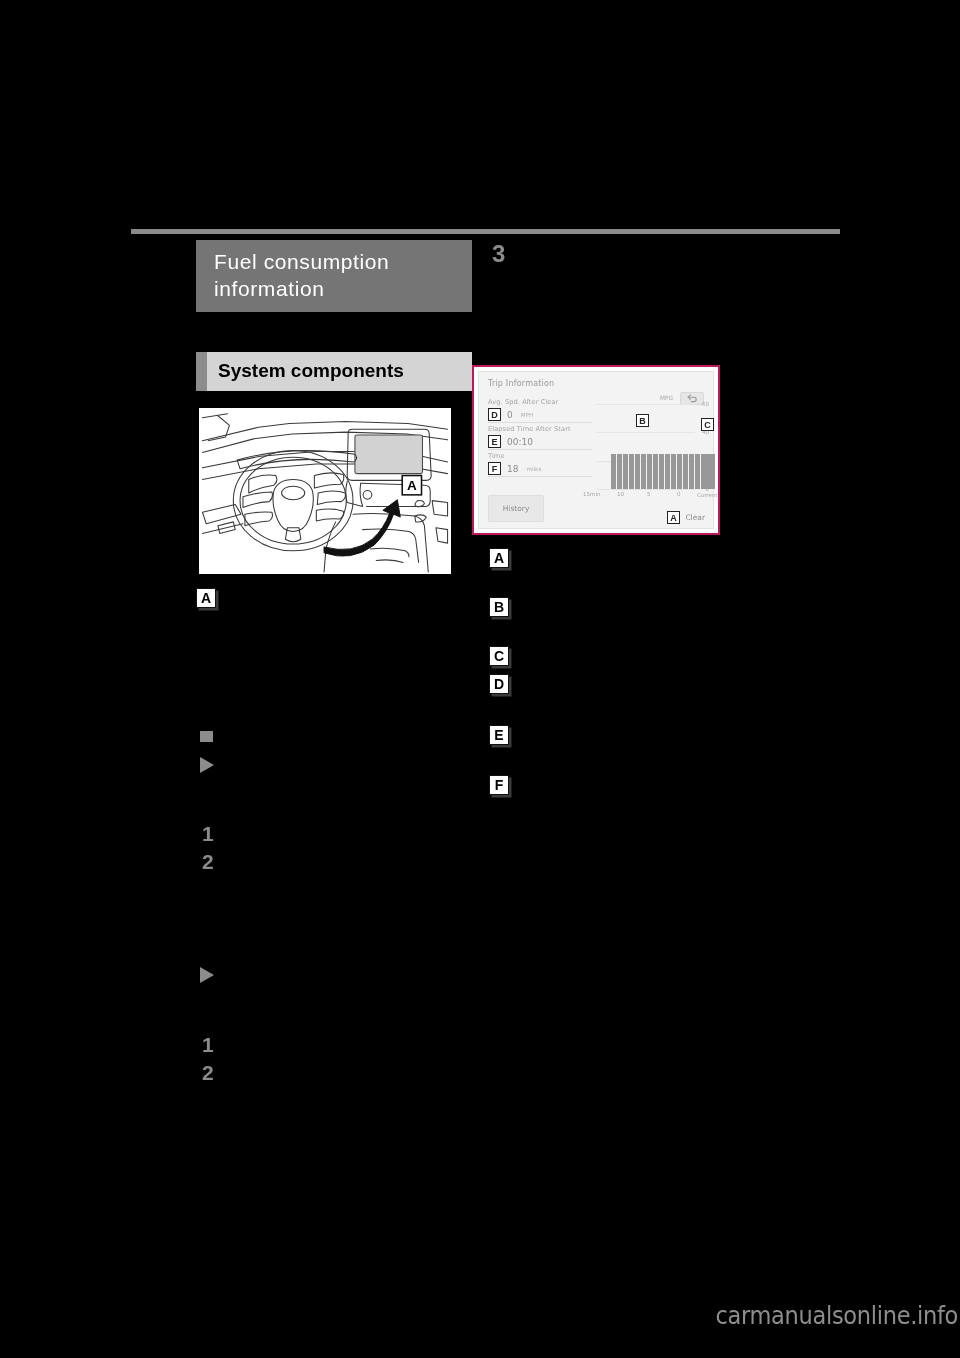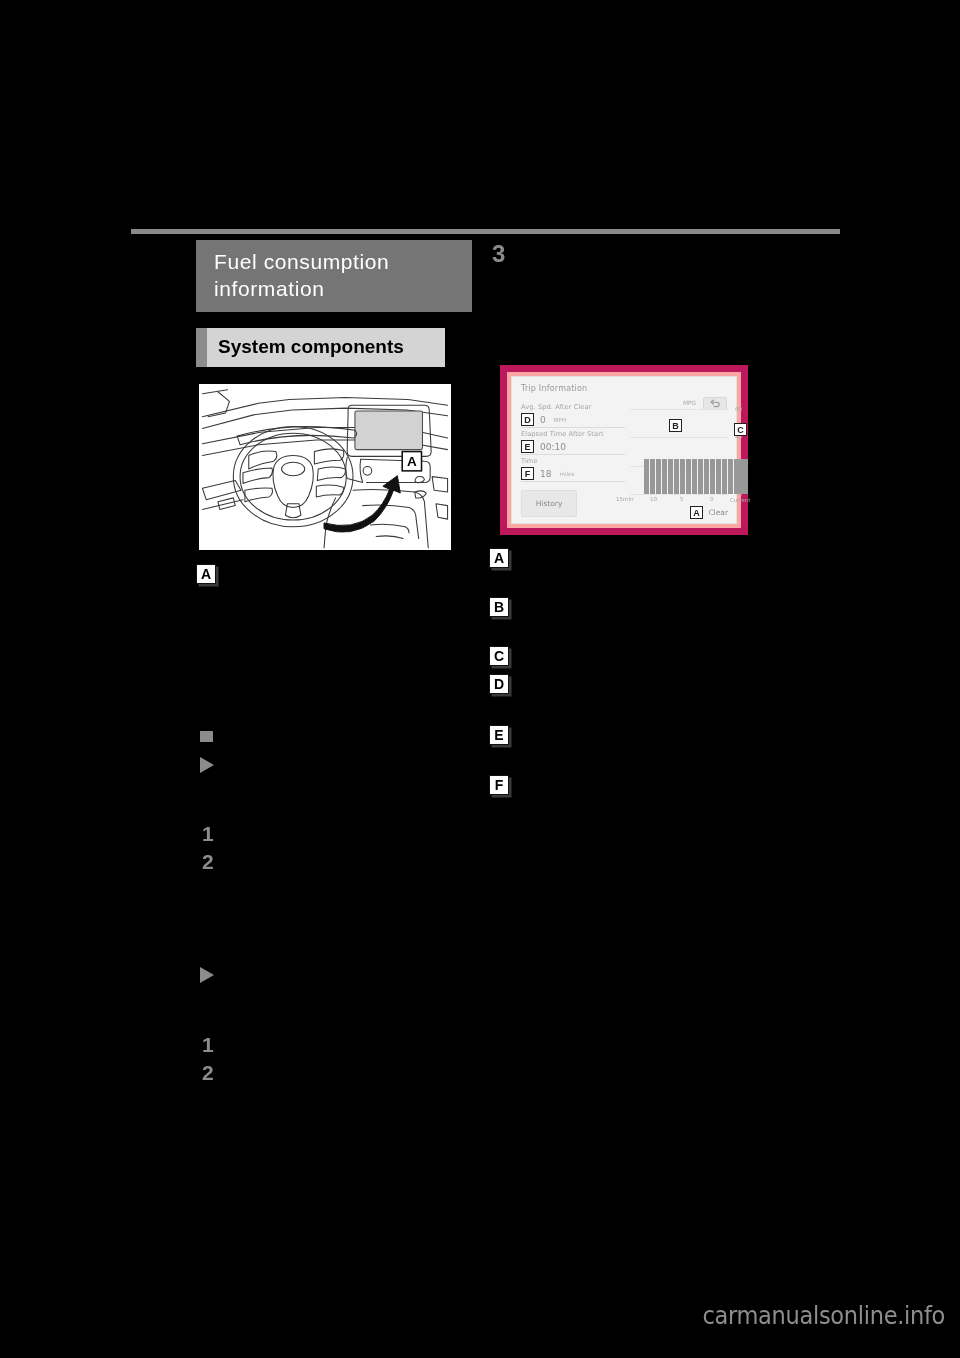--- a/index.html
+++ b/index.html
@@ -32,24 +32,24 @@
   
   .lead-panel{
     margin-top:12px;background:#ececec;color:#000;
     font-weight:bold;font-size:16.5px;line-height:21px;
     padding:10px 12px 11px 13px;
     box-sizing:border-box;width:276px;
   }
 
   
   .subhead{
-    position:relative;margin-top:16px;background:#d4d4d4;color:#000;
+    position:relative;margin-top:40px;background:#d4d4d4;color:#000;
     font-weight:bold;font-size:19px;line-height:24px;
     padding:7px 12px 8px 22px;
-    box-sizing:border-box;width:249px;
+    box-sizing:border-box;width:276px;
   }
   .subhead::before{
     content:"";position:absolute;left:0;top:0;bottom:0;width:11px;background:#8c8c8c;
   }
   .subhead.shadowed{box-shadow:2px 2px 0 #6d6d6d;}
 
   
   .figure{
     margin-top:14px;width:258px;height:172px;
     border:3px solid #000;background:#fff;box-sizing:border-box;
@@ -83,22 +83,22 @@
   .flowrow{position:absolute;left:0;}
 
   
   .step-num{
     color:#8c8c8c;font-weight:bold;font-size:24px;line-height:24px;
     font-family:"Liberation Sans",sans-serif;
   }
 
   
   .screenshot{
-    position:absolute;left:500px;top:365px;width:248px;height:170px;
-    background:#fca5a5;border:7px solid #be185d;box-sizing:border-box;
+    position:absolute;left:472px;top:365px;width:248px;height:170px;
+    background:#ffffff;border:2px solid #be185d;box-sizing:border-box;
     padding:4px;
   }
   .screen{
     width:100%;height:100%;background:#f3f3f3;position:relative;
     box-sizing:border-box;border:1px solid #e2e2e2;
     font-family:"DejaVu Sans", sans-serif;
   }
   .scr-title{
     position:absolute;left:9px;top:7px;font-size:8px;color:#9a9a9a;
     letter-spacing:.2px;
@@ -153,21 +153,21 @@
   }
   .curbar{position:absolute;bottom:0;width:14px;background:#989898;}
   .cur-label{
     position:absolute;left:218px;top:120px;font-size:5.4px;color:#a8a8a8;
   }
   .b-callout{position:absolute;left:157px;top:42px;}
   .c-callout{position:absolute;left:222px;top:46px;}
 
   
   .watermark{
-    position:absolute;right:15px;bottom:28px;
+    position:absolute;right:2px;bottom:28px;
     color:#8e8e8e;font-size:25px;letter-spacing:-.3px;
     font-family:"DejaVu Sans Condensed","DejaVu Sans",sans-serif;
   }
 </style>
 </head>
 <body>
 
 <div class="page">
 
   <div class="top-rule"></div>

